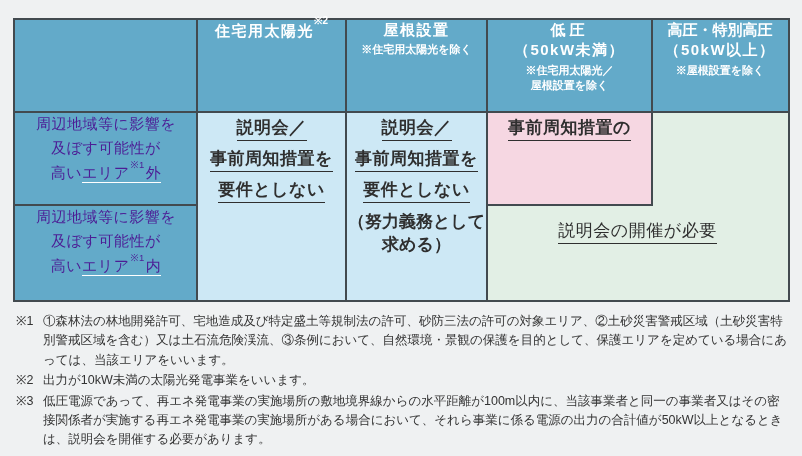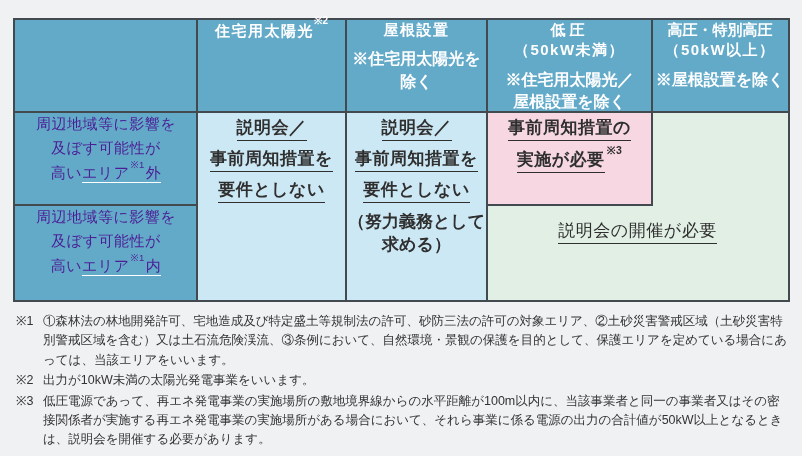--- a/index.html
+++ b/index.html
@@ -4,21 +4,21 @@
 <style>
   html,body{margin:0;padding:0}
   .page{position:relative;width:802px;height:456px;background:#eff1f2;overflow:hidden;
         font-family:"Liberation Sans",sans-serif;color:#2f2f2f}
   .tbl{position:absolute;left:13px;top:18px;width:777px;height:284px;box-sizing:border-box;
        border:2px solid #424a4f;background:#63aac9}
   .cell{position:absolute;display:flex;flex-direction:column;align-items:center;
         text-align:center;box-sizing:border-box}
   .hdr{color:#fff;font-weight:bold}
   .h-title{font-size:15px;letter-spacing:1.5px;line-height:1.35}
-  .h-note{font-size:16px;letter-spacing:0;line-height:1.4;margin-top:8px}
+  .h-note{font-size:11px;letter-spacing:0;line-height:1.4;margin-top:2px}
   .h-sup{font-size:10px;letter-spacing:0;position:relative;top:-6px}
   .lbl{color:#4c1d95;font-weight:normal;font-size:15px;line-height:1.62;letter-spacing:.5px}
   .uw{border-bottom:1.5px solid #fff;padding-bottom:1px}
   .l-sup{font-size:9.5px;position:relative;top:-4px;margin:0 1px}
   .body-cell{font-weight:bold;font-size:17px;letter-spacing:.5px}
   .c-line{margin:4px 0}
   .u{border-bottom:1.6px solid #2f2f2f;padding-bottom:3px}
   .c-sub{font-size:17px;margin-top:5px;font-weight:bold;letter-spacing:0}
   .p-sup{font-size:10.5px;position:relative;top:-4px;margin-left:2px;font-weight:bold}
   .green-text{position:absolute;left:472px;top:199px;width:301px;text-align:center;
@@ -88,21 +88,20 @@
 
     <div class="cell body-cell" style="left:331px;top:92px;width:141px;height:188px">
       <div class="c-line"><span class="u">説明会／</span></div>
       <div class="c-line"><span class="u">事前周知措置を</span></div>
       <div class="c-line"><span class="u">要件としない</span></div>
       <div class="c-sub">（努力義務として求める）</div>
     </div>
 
     <div class="cell body-cell" style="left:472px;top:92px;width:165px;height:93px">
       <div class="c-line"><span class="u">事前周知措置の</span></div>
-      <div class="c-line"><span class="u">実施が必要</span><sup class="p-sup">※3</sup></div>
     </div>
 
     <div class="green-text">
       <span class="u">説明会の開催が必要</span>
     </div>
 
     <div class="gl" style="left:181px;top:0;width:2px;height:280px"></div>
     <div class="gl" style="left:330px;top:0;width:2px;height:280px"></div>
     <div class="gl" style="left:471px;top:0;width:2px;height:280px"></div>
     <div class="gl" style="left:636px;top:0;width:2px;height:186px"></div>

